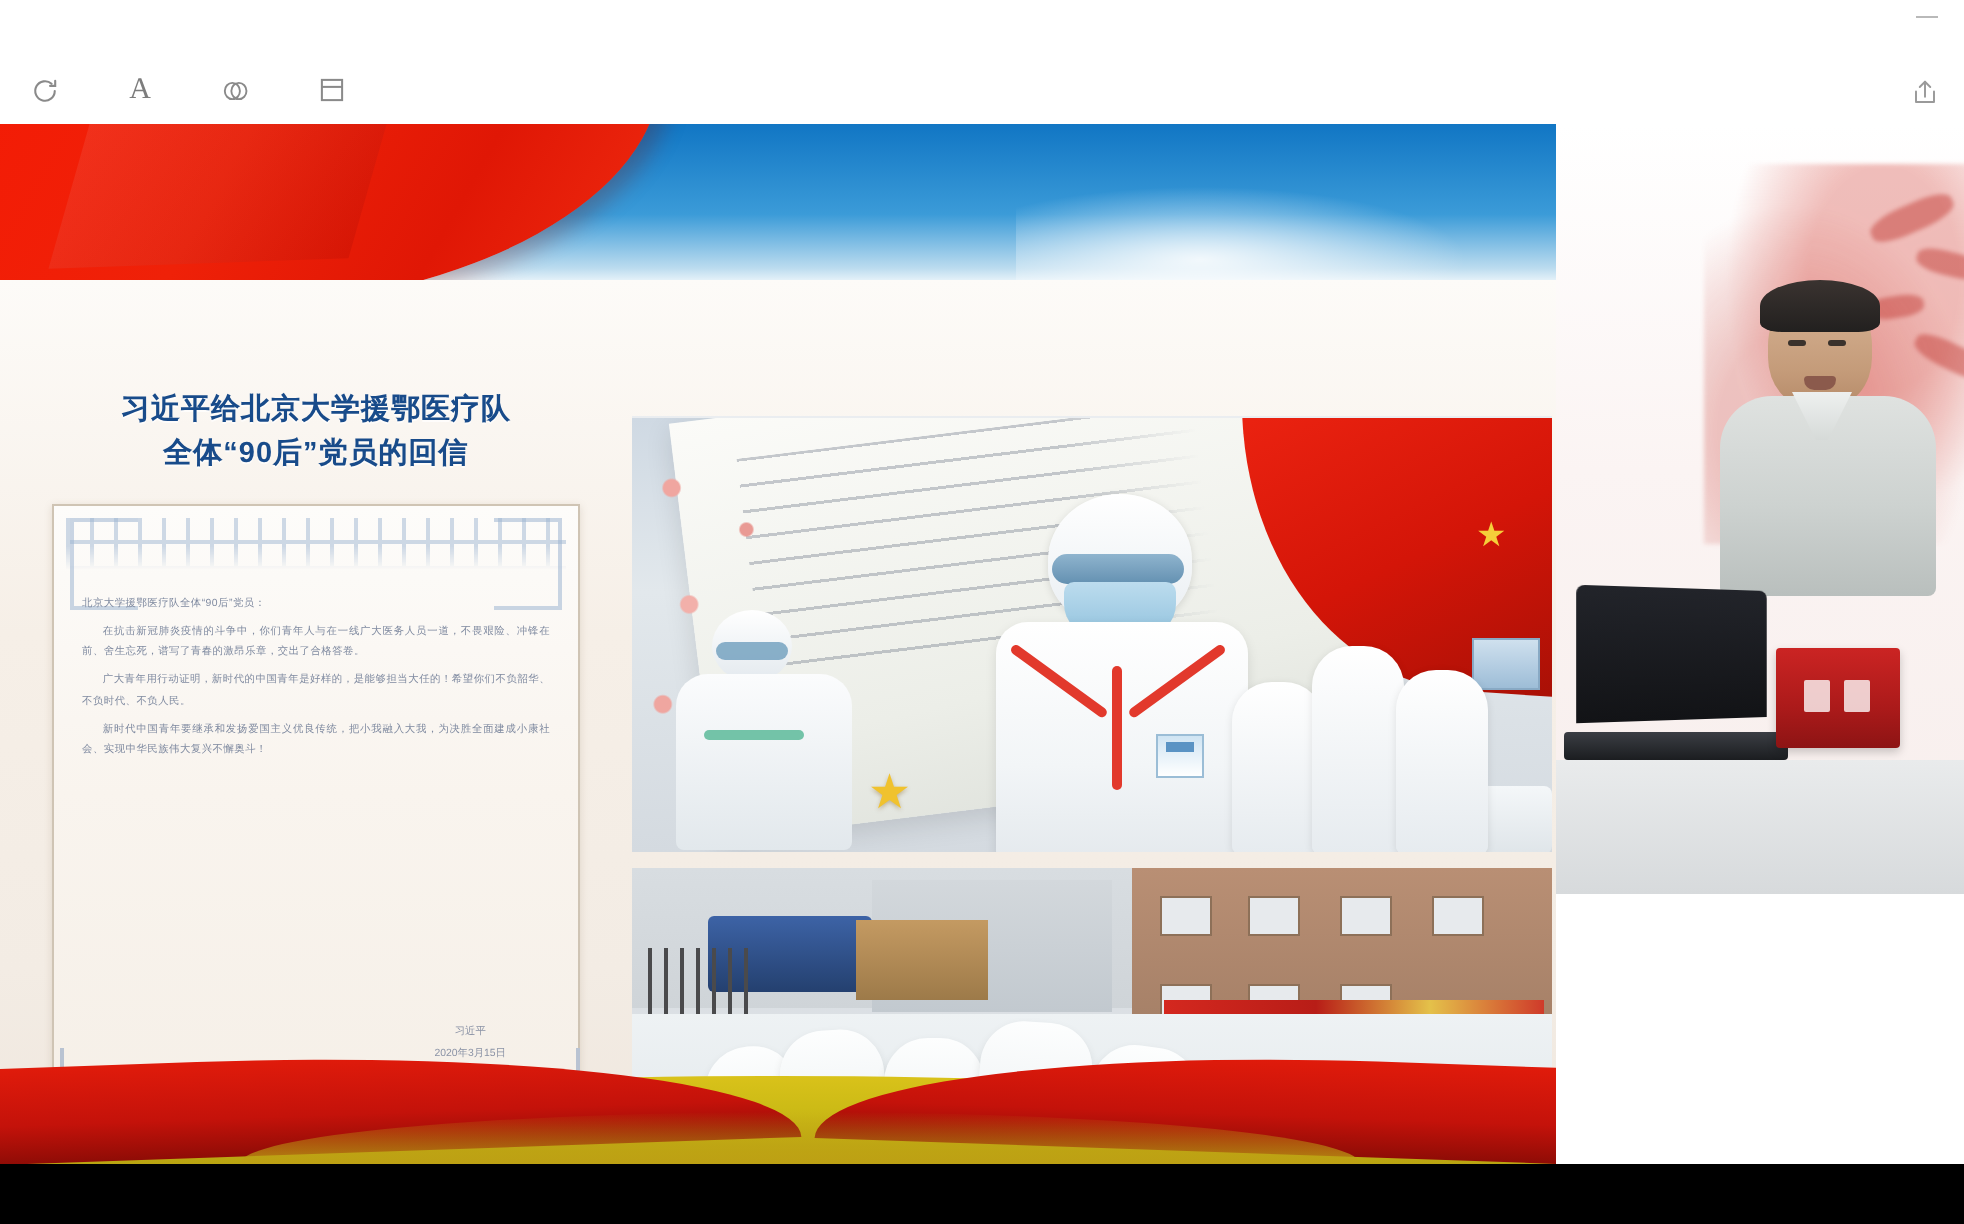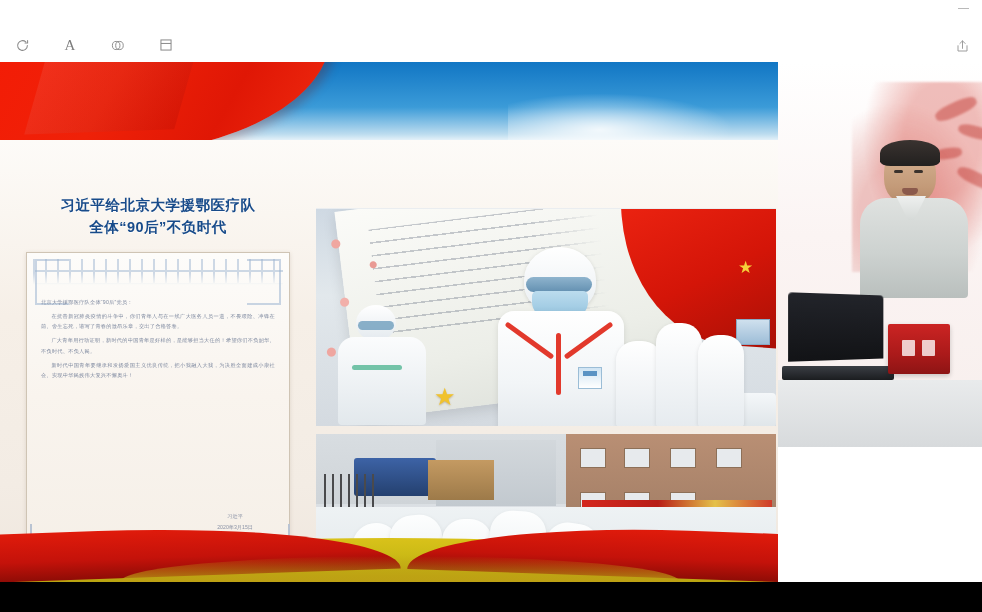--- a/index.html
+++ b/index.html
@@ -588,21 +588,21 @@
           <div class="flag-fold"></div>
         </div>
       </div>
 
       <div class="paper"></div>
 
       <div class="letter-col">
 
         <div class="letter-title">
           <div>习近平给北京大学援鄂医疗队</div>
-          <div>全体“90后”不负时代</div>
+          <div>全体“90后”党员的回信</div>
         </div>
 
         <div class="letter-card">
           <div class="frieze"></div>
           <div class="frieze-corner-l"></div>
           <div class="frieze-corner-r"></div>
 
           <div class="letter-body">
             <p class="salutation">北京大学援鄂医疗队全体“90后”党员：</p>
             <p>在抗击新冠肺炎疫情的斗争中，你们青年人与在一线广大医务人员一道，不畏艰险、冲锋在前、舍生忘死，谱写了青春的激昂乐章，交出了合格答卷。</p>

